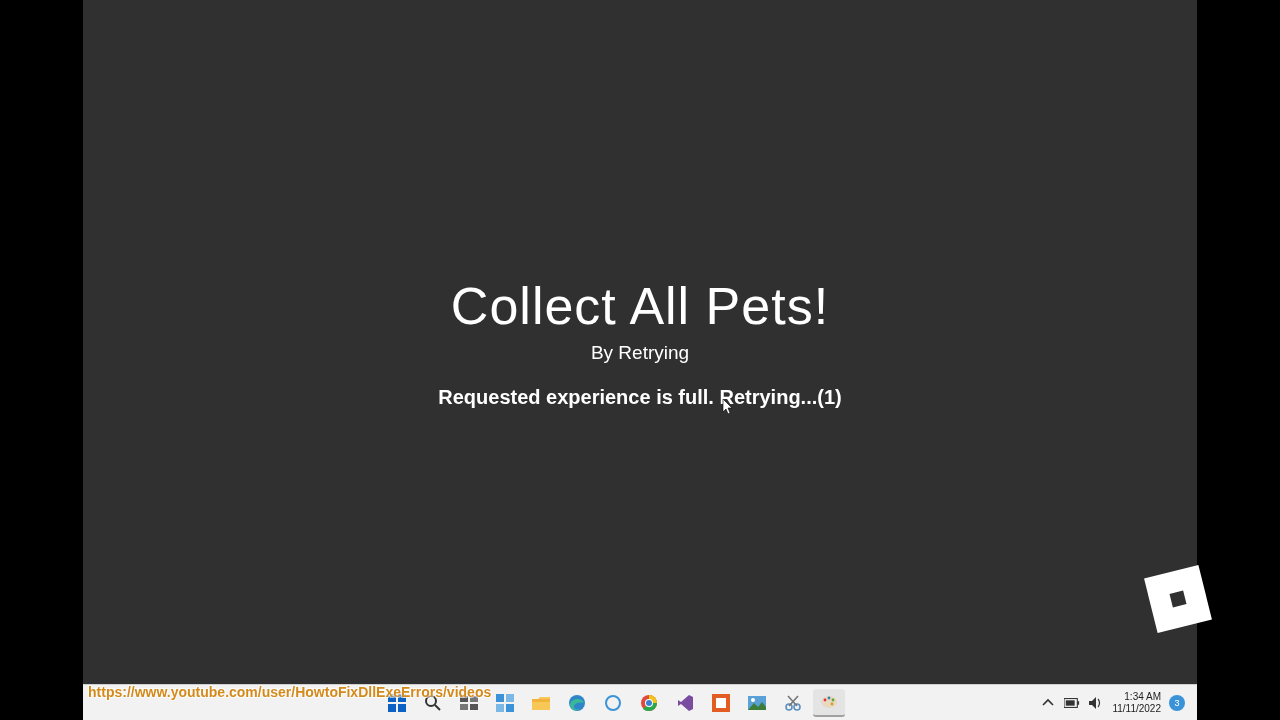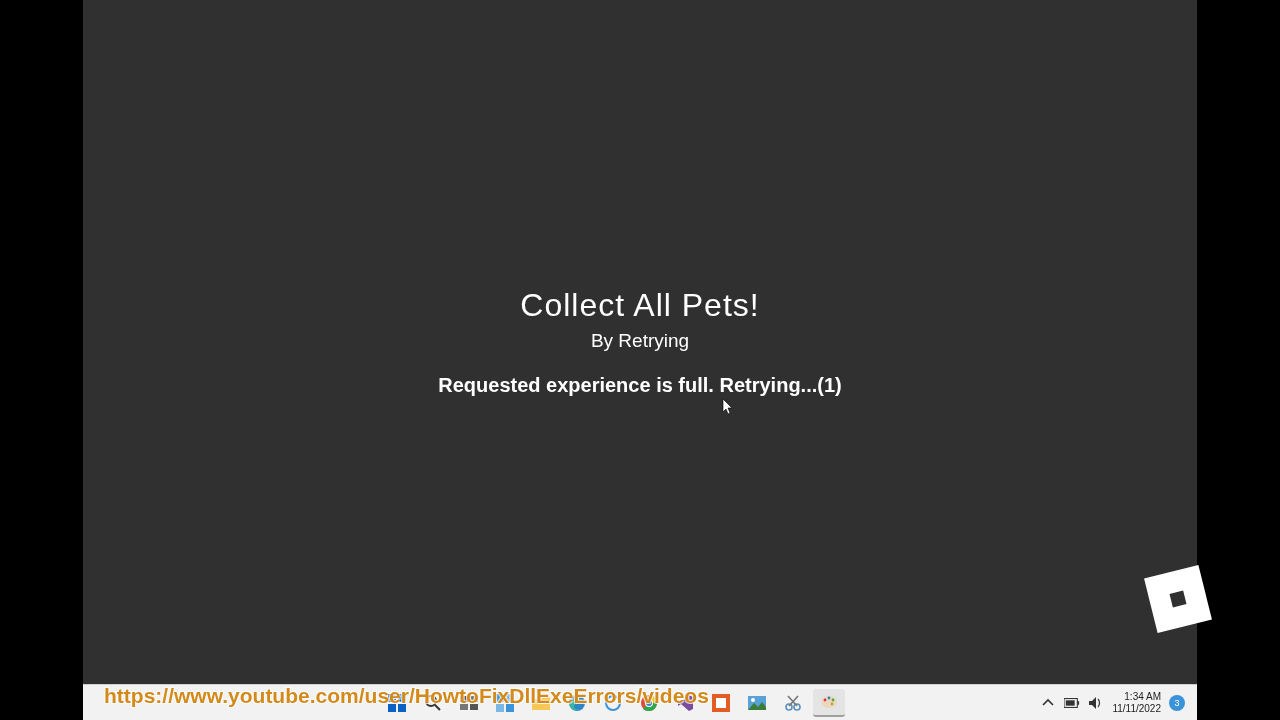--- a/index.html
+++ b/index.html
@@ -12,21 +12,21 @@
     top: 0;
     width: 1114px;
     height: 684px;
     background: #303030;
     display: flex;
     flex-direction: column;
     align-items: center;
     justify-content: center;
     color: #fff;
   }
-  .game-title { font-size: 32px; font-weight: 300; letter-spacing: 1px; }
+  .game-title { font-size: 52px; font-weight: 300; letter-spacing: 1px; }
   .game-author { font-size: 19px; font-weight: 300; margin-top: 6px; }
   .game-status { font-size: 20px; font-weight: 700; margin-top: 22px; }
 
   .cursor-pointer {
     position: absolute;
     left:722px;top:398px;
     width: 12px; height: 18px;
     pointer-events: none;
   }
   .cursor-pointer svg { display:block; }
@@ -34,23 +34,23 @@
   .roblox-logo {
     position: absolute;
     left: 1055px;
     top: 559px;
     width: 80px;
     height: 80px;
   }
 
   .url-overlay {
     position: absolute;
-    left: 104px;
+    left: 88px;
     top: 684px;
-    font-size: 21px;
+    font-size: 14px;
     font-weight: 700;
     color: #d48a1b;
     text-shadow:
       -1px -1px 0 rgba(255,255,255,0.6),
        1px -1px 0 rgba(255,255,255,0.6),
       -1px  1px 0 rgba(255,255,255,0.6),
        1px  1px 0 rgba(255,255,255,0.6);
     white-space: nowrap;
   }
 

